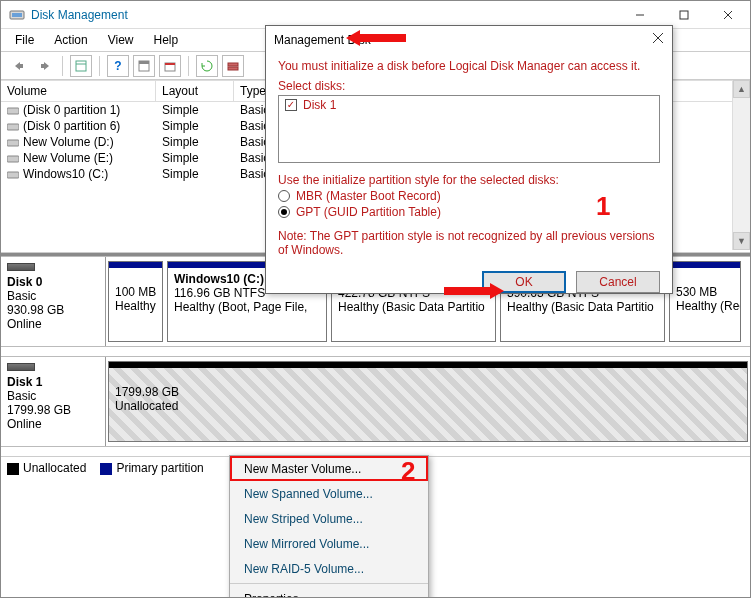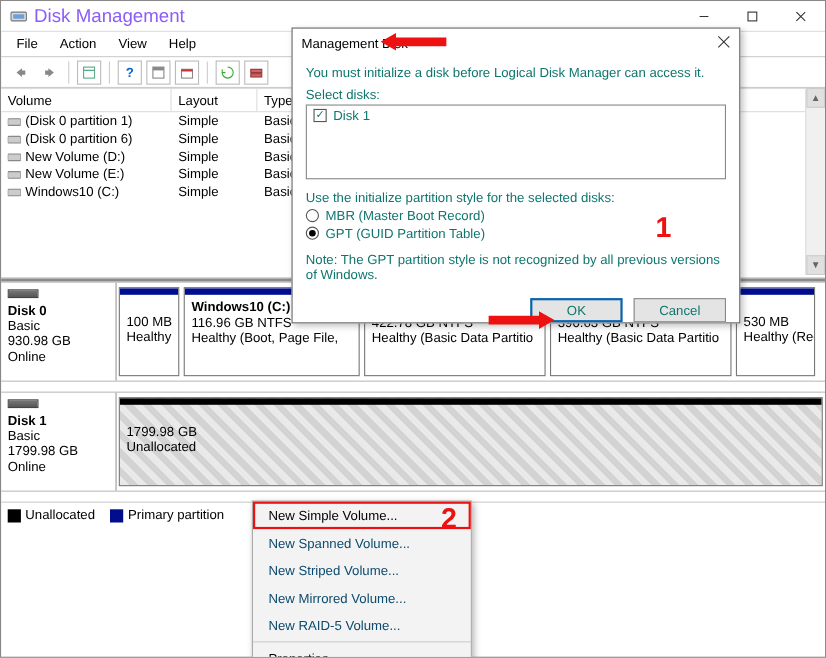--- a/index.html
+++ b/index.html
@@ -1,19 +1,19 @@
 <!DOCTYPE html>
 <html><head>
 <meta charset="utf-8">
 <style>
   * { box-sizing: border-box; font-family: "Segoe UI", Tahoma, sans-serif; font-size: 12px; }
   body { margin:0; background:#fff; width:751px; height:598px; position:relative; overflow:hidden; border:1px solid #888;}
   .titlebar { display:flex; align-items:center; height:28px; padding-left:8px; background:#fff; border-bottom:1px solid #ddd;}
   .titlebar .icon { width:16px; height:16px; margin-right:6px; }
-  .titlebar .title { flex:1; font-size:17px; color:#8b5cf6; }
+  .titlebar .title { flex:1; font-size:12px; color:#0369a1; }
   .winbtns { display:flex; }
   .winbtn { width:44px; height:28px; display:flex; align-items:center; justify-content:center; color:#333; }
   .menubar { display:flex; gap:4px; padding:2px 6px; border-bottom:1px solid #ccc; }
   .menuitem { padding:2px 8px; }
   .toolbar { display:flex; align-items:center; gap:4px; padding:3px 6px; border-bottom:1px solid #ccc; height:28px;}
   .toolbtn { width:22px; height:22px; border:1px solid transparent; display:flex; align-items:center; justify-content:center; }
   .toolbtn.frame { border:1px solid #bbb; background:#fff; }
   .vsep { width:1px; height:20px; background:#ccc; margin:0 3px;}
   .grid { border-bottom:1px solid #ccc; }
   .gridhead { display:flex; background:#fff; border-bottom:1px solid #ddd; border-top:1px solid #ddd;}
@@ -39,21 +39,21 @@
   .stripe.blue { background:#000e8e; }
   .stripe.black { background:#000; }
   .hatch { background: repeating-linear-gradient(45deg,#e9e9e9 0 6px,#d3d3d3 6px 12px); }
   .legend { display:flex; gap:14px; padding:4px 6px; border-top:1px solid #ccc; align-items:center;}
   .legend .sw { width:12px; height:12px; display:inline-block; margin-right:4px; vertical-align:middle;}
   .legend .sw.black{background:#000;}
   .legend .sw.blue{background:#000e8e;}
   .modal { position:absolute; left:264px; top:24px; width:408px; background:#fff; border:1px solid #666; box-shadow:2px 2px 6px rgba(0,0,0,.25);}
   .modal .mtitle { display:flex; align-items:center; padding:6px 8px; }
   .modal .mtitle span { flex:1; font-size:12px;}
-  .modal .mbody { padding:6px 12px 0; color:#0f766e; }
+  .modal .mbody { padding:6px 12px 0; color:#b91c1c; }
   .modal .listbox { border:1px solid #888; height:68px; padding:2px 6px; margin-top:2px;}
   .modal .radio { display:flex; align-items:center; gap:6px; margin:2px 0;}
   .modal .btns { display:flex; justify-content:flex-end; gap:10px; margin-top:14px;}
   .btn { min-width:84px; height:22px; border:1px solid #888; background:#e4e4e4; display:flex; align-items:center; justify-content:center;}
   .btn.primary { border:2px solid #0a64ad; background:#e4e4e4;}
   .ctxmenu { position:absolute; left:228px; top:454px; width:200px; background:#f3f3f3; border:1px solid #aaa; box-shadow:2px 2px 6px rgba(0,0,0,.3); z-index:5;}
   .ctxitem { padding:5px 14px; color:#0c4a6e; border-top:1px solid transparent;}
   .ctxitem.enabled { color:#000; }
   .ctxitem.hl { outline:2px solid #e11; outline-offset:-2px;}
   .ctxdiv { height:1px; background:#ccc; margin:2px 0;}
@@ -314,21 +314,21 @@
       </div>
     <div style="margin-top:10px">Note: The GPT partition style is not recognized by all previous versions of Windows.</div>
     <div class="btns">
       <div class="btn primary">OK</div>
       <div class="btn">Cancel</div>
     </div>
   </div>
 </div>
 
 <div class="ctxmenu">
-  <div class="ctxitem enabled hl">New Simple Volume...</div>
+  <div class="ctxitem enabled hl">New Master Volume...</div>
   <div class="ctxitem">New Spanned Volume...</div>
   <div class="ctxitem">New Striped Volume...</div>
   <div class="ctxitem">New Mirrored Volume...</div>
   <div class="ctxitem">New RAID-5 Volume...</div>
   <div class="ctxdiv"></div>
   <div class="ctxitem enabled">Properties</div>
 
 </div>
 
 <div class="ann arrow" style="left:345px; top:27px;">

